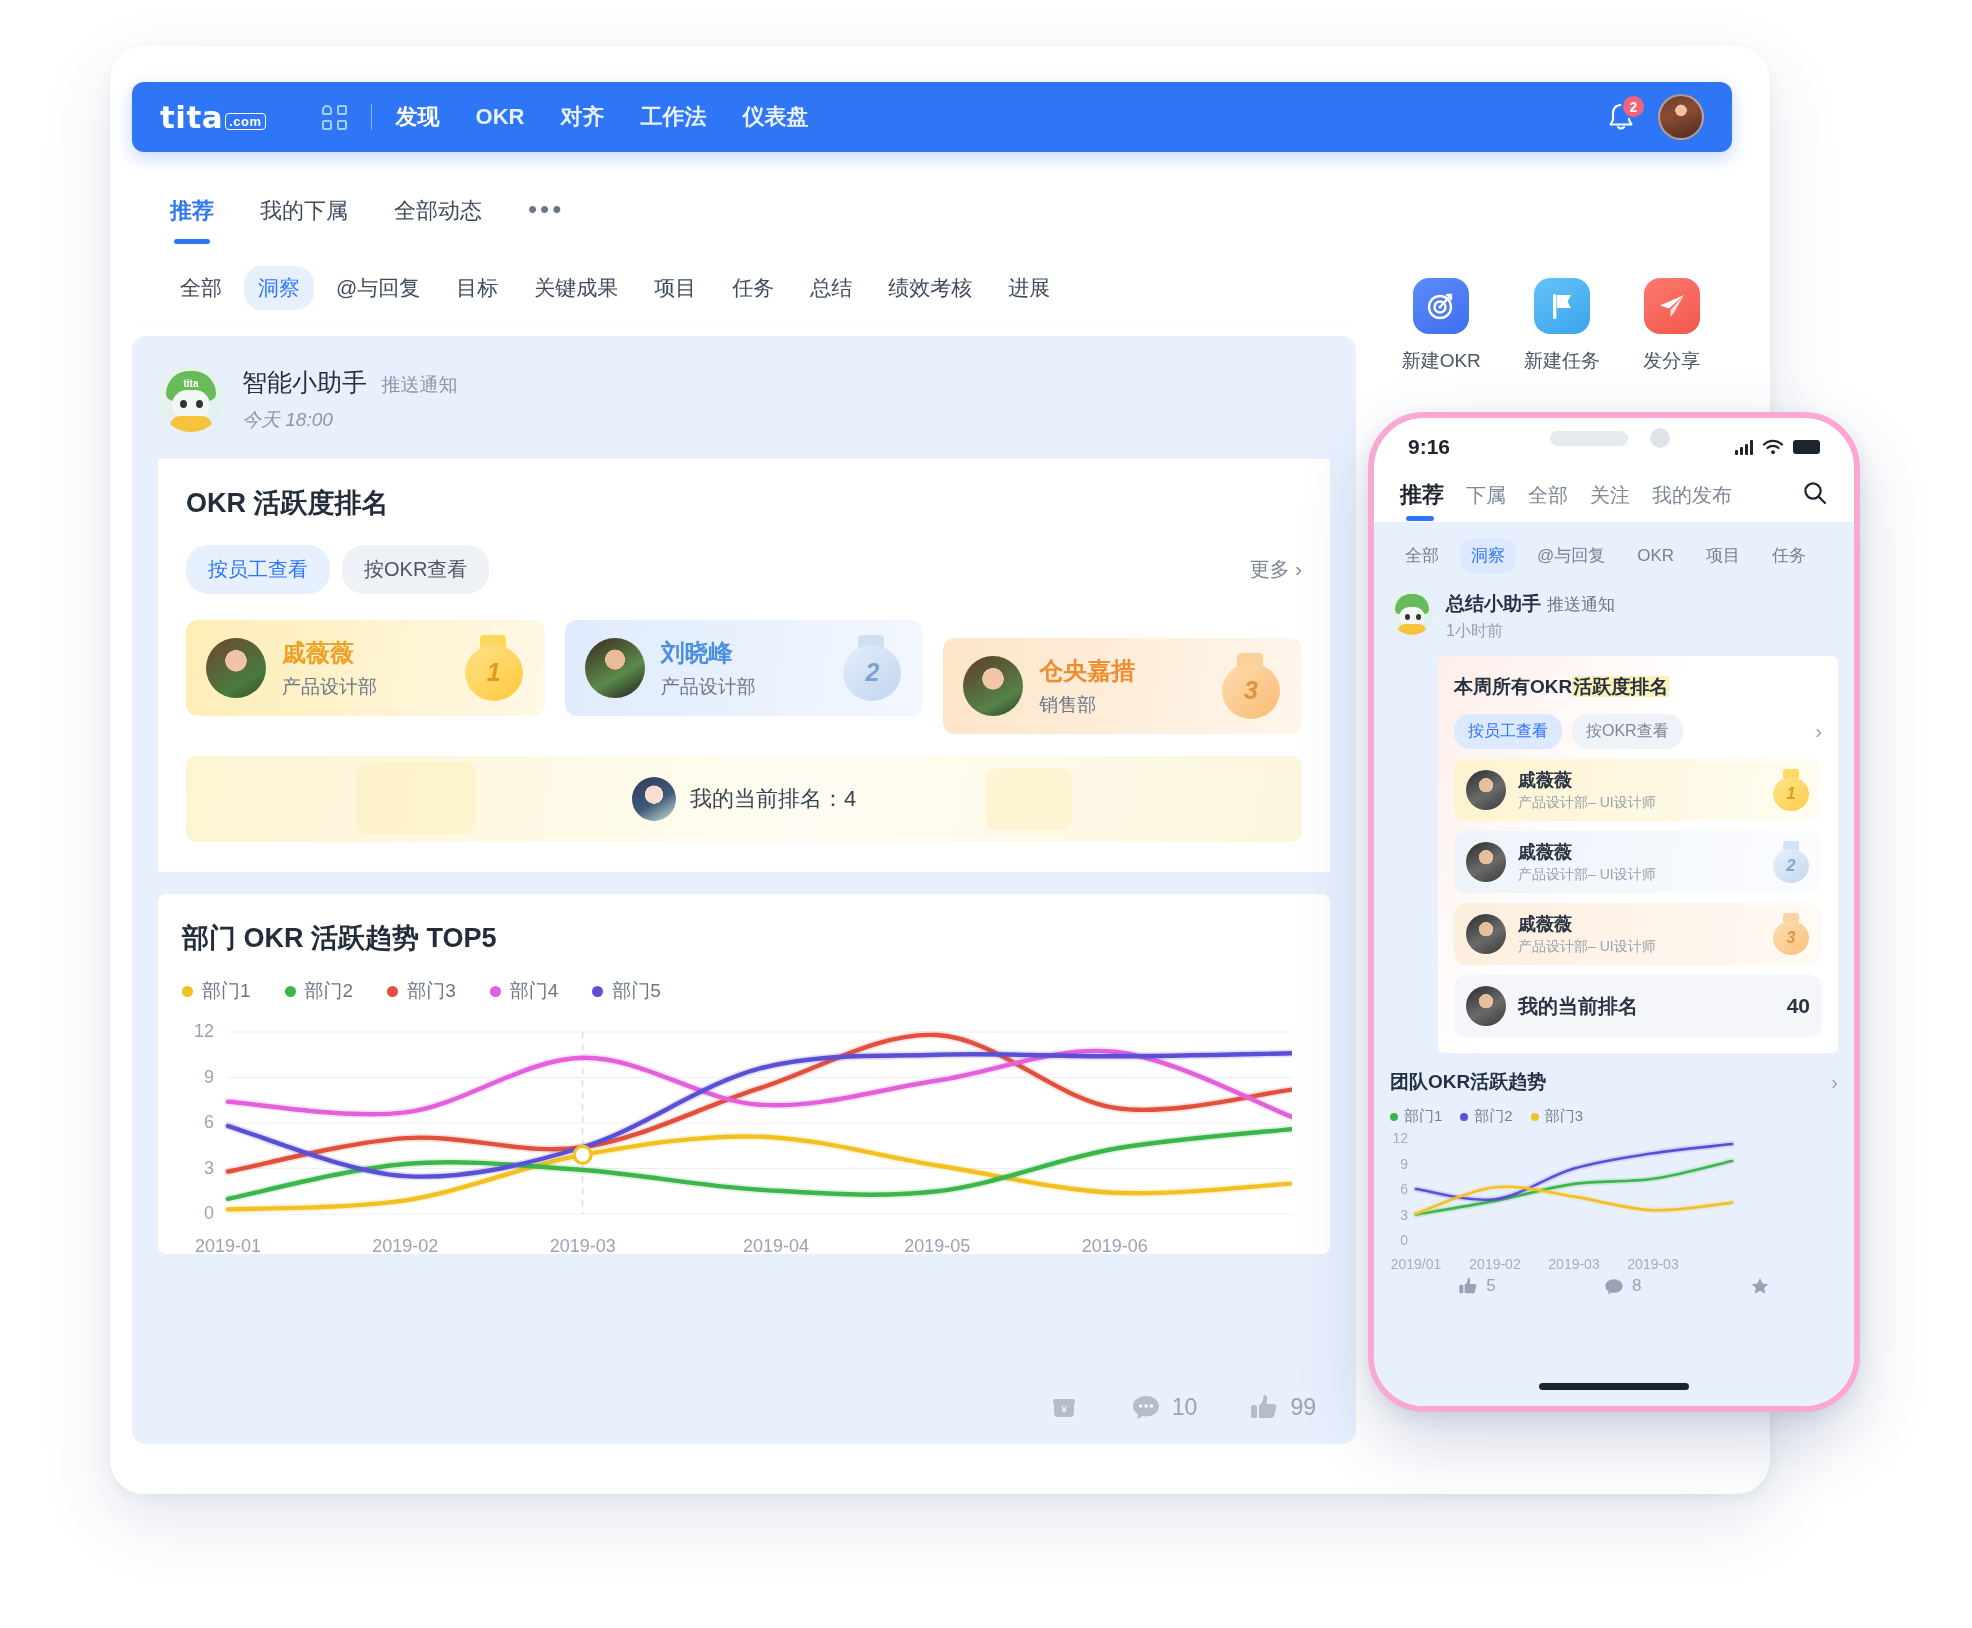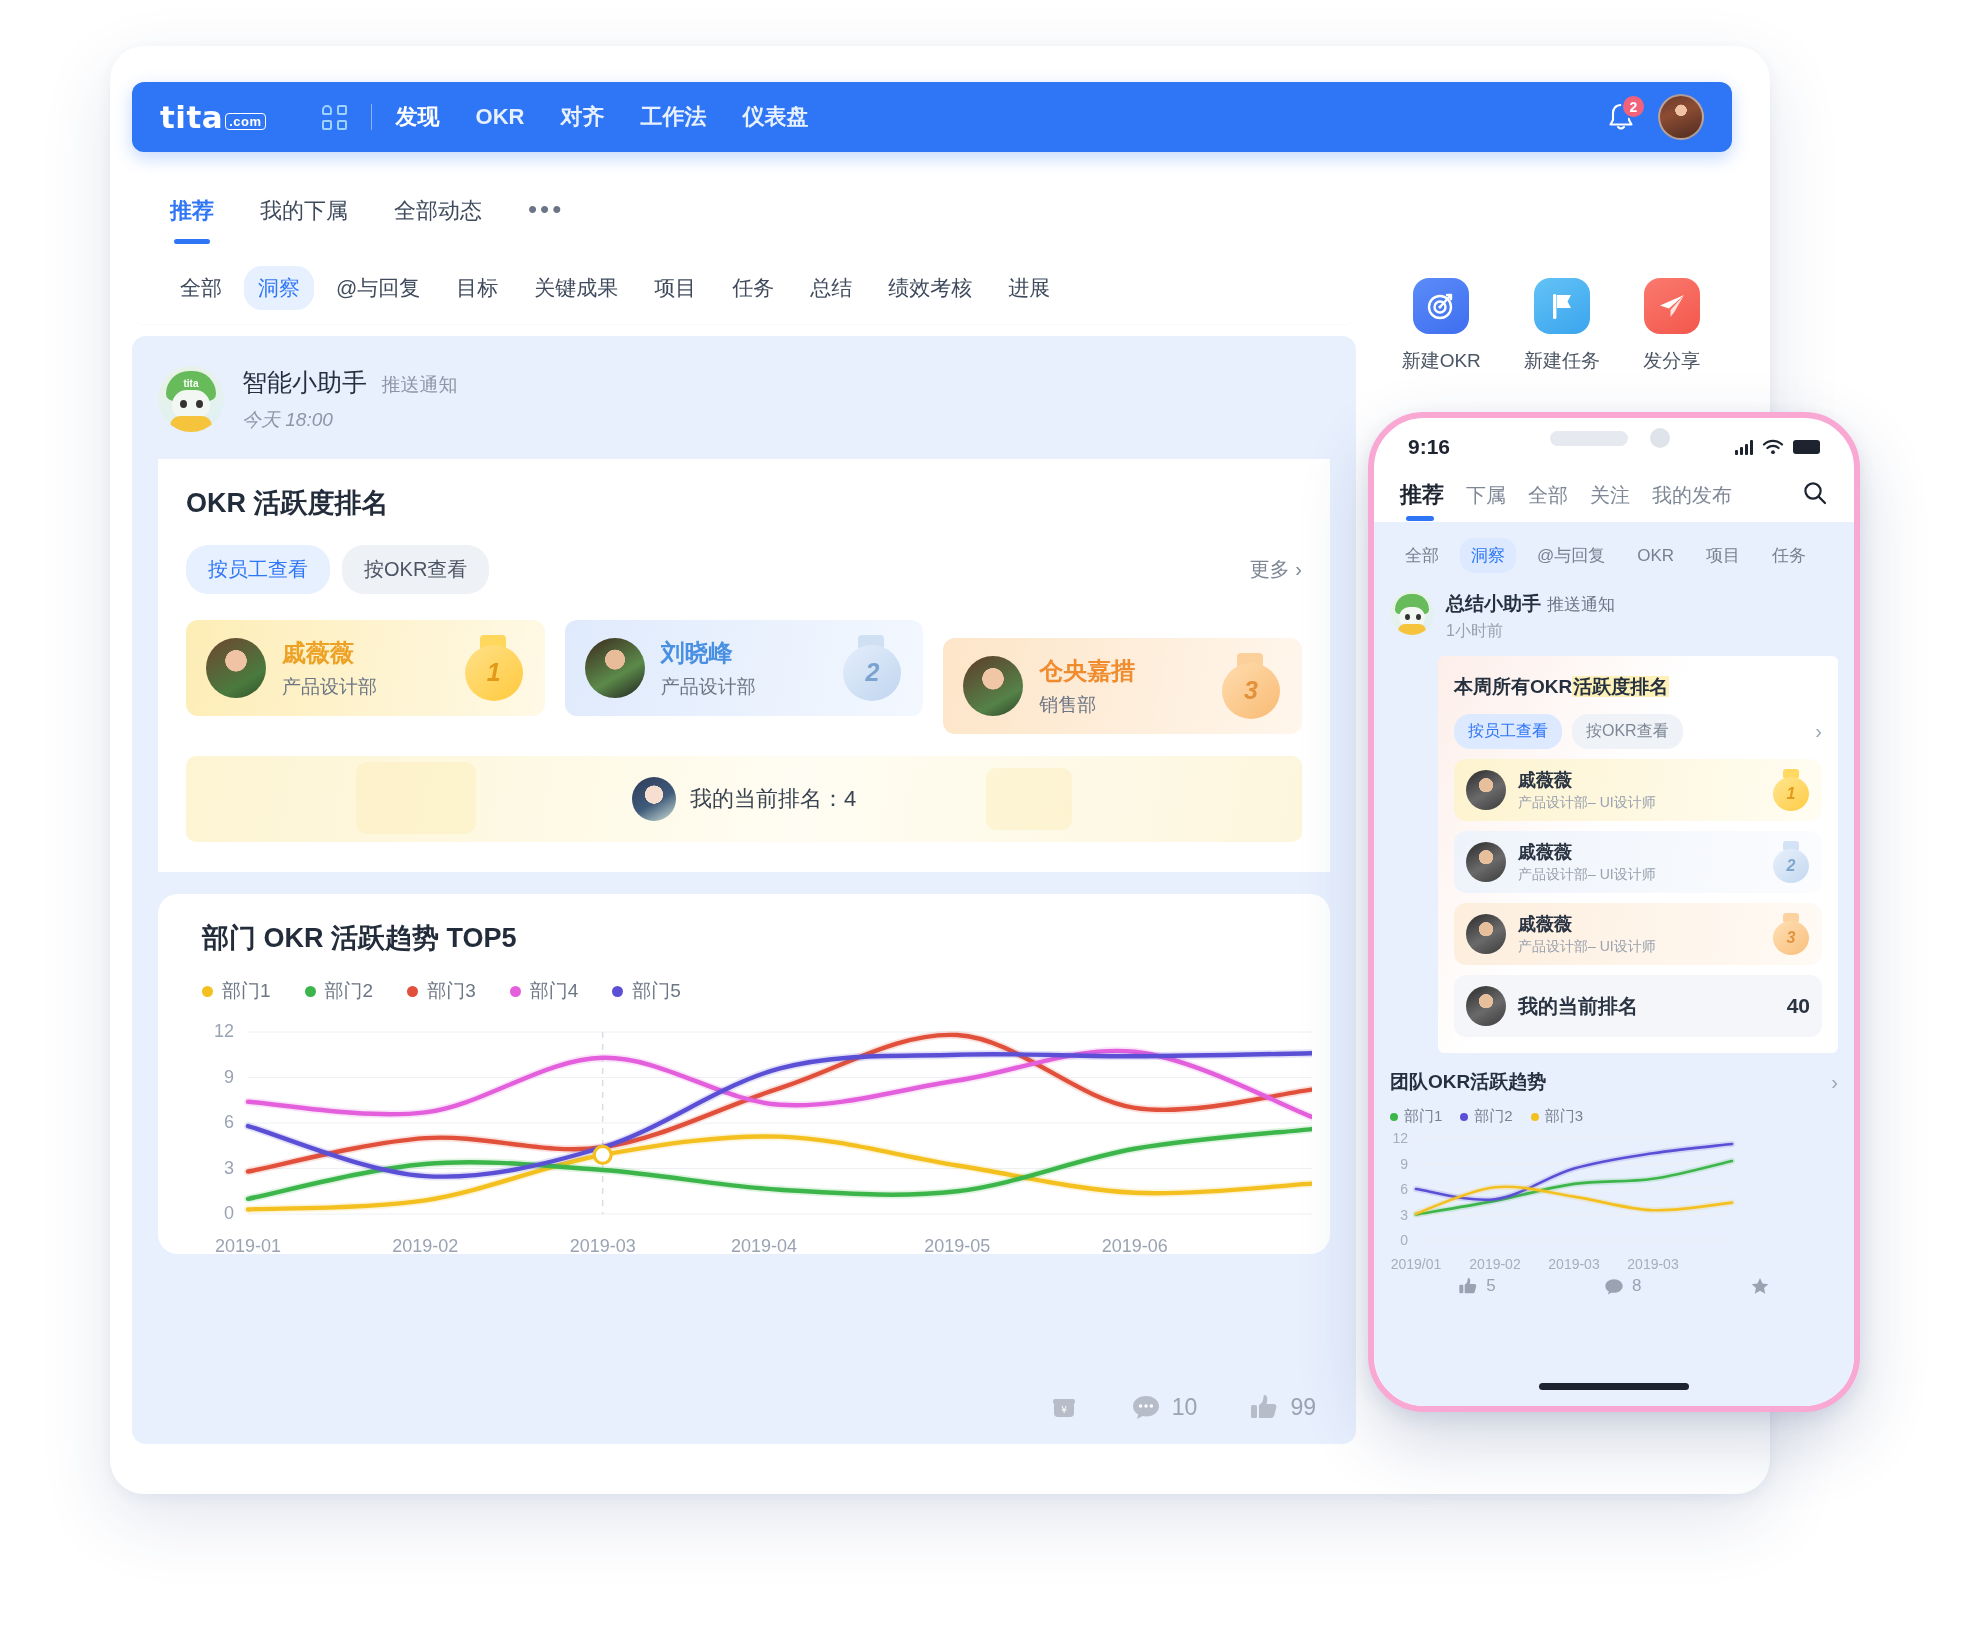--- a/index.html
+++ b/index.html
@@ -162,21 +162,21 @@
     background:linear-gradient(100deg,#fdf4d2 0%, #fffdf3 55%, #fdf6dd 100%);
     display:flex; align-items:center; justify-content:center; gap:14px; position:relative; overflow:hidden;
   }
   #myrank .mini-av { width:44px; height:44px; border-radius:50%;
     background:radial-gradient(circle at 50% 40%, #f6ded0 0 26%, transparent 27%), linear-gradient(150deg,#2f3c5a 0%, #3f5a7a 55%, #cfe3d8 100%); }
   #myrank .txt { font-size:22px; color:#3a4350; }
   #myrank .trophy { position:absolute; right:230px; top:12px; width:86px; height:62px; background:#fbefc0; border-radius:10px; opacity:.55;}
   #myrank .trophy2 { position:absolute; left:170px; top:6px; width:120px; height:72px; background:#fbeeba; border-radius:12px; opacity:.5;}
 
   
-  #chart-card { margin-top:22px; background:#fff; border-radius:20px; padding:26px 28px 22px 44px; }
+  #chart-card { margin-top:22px; background:#fff; border-radius:8px; padding:26px 28px 22px 24px; }
   #legend { display:flex; gap:34px; margin-top:22px; align-items:center; }
   .lg { display:flex; align-items:center; gap:9px; font-size:19px; color:#6d7685; }
   .lg i { width:11px; height:11px; border-radius:50%; display:block; }
   #plot { position:relative; margin-top:18px; height:210px; }
   #plot svg { display:block; }
   .ylab { position:absolute; left:0; font-size:18px; color:#9aa3b2; text-align:right; width:32px;}
   .xlab { position:absolute; font-size:18px; color:#9aa3b2; transform:translateX(-50%); top:214px; white-space:nowrap;}
 
   
   #post-actions { position:absolute; right:40px; bottom:22px; display:flex; align-items:center; gap:52px; }
@@ -457,21 +457,21 @@
                   <div class="ylab" style="top:181px">0</div>
                   <div class="ylab" style="top:135.5px">3</div>
                   <div class="ylab" style="top:90px">6</div>
                   <div class="ylab" style="top:44.5px">9</div>
                   <div class="ylab" style="top:-1px">12</div>
                 </div>
             <div id="xlabels">
                   <div class="xlab" style="left:46px">2019-01</div>
                   <div class="xlab" style="left:223.33333333333334px">2019-02</div>
                   <div class="xlab" style="left:400.6666666666667px">2019-03</div>
-                  <div class="xlab" style="left:562px">2019-04</div>
+                  <div class="xlab" style="left:594px">2019-04</div>
                   <div class="xlab" style="left:755.3333333333334px">2019-05</div>
                   <div class="xlab" style="left:932.6666666666666px">2019-06</div>
                 </div>
           </div>
         </div>
 
         <div id="post-actions">
           <div class="act">
             <svg width="30" height="30" viewBox="0 0 30 30">
               <path d="M5 11 h20 v10 a4 4 0 0 1 -4 4 h-12 a4 4 0 0 1 -4 -4 z" fill="#b6bdc9"></path>

